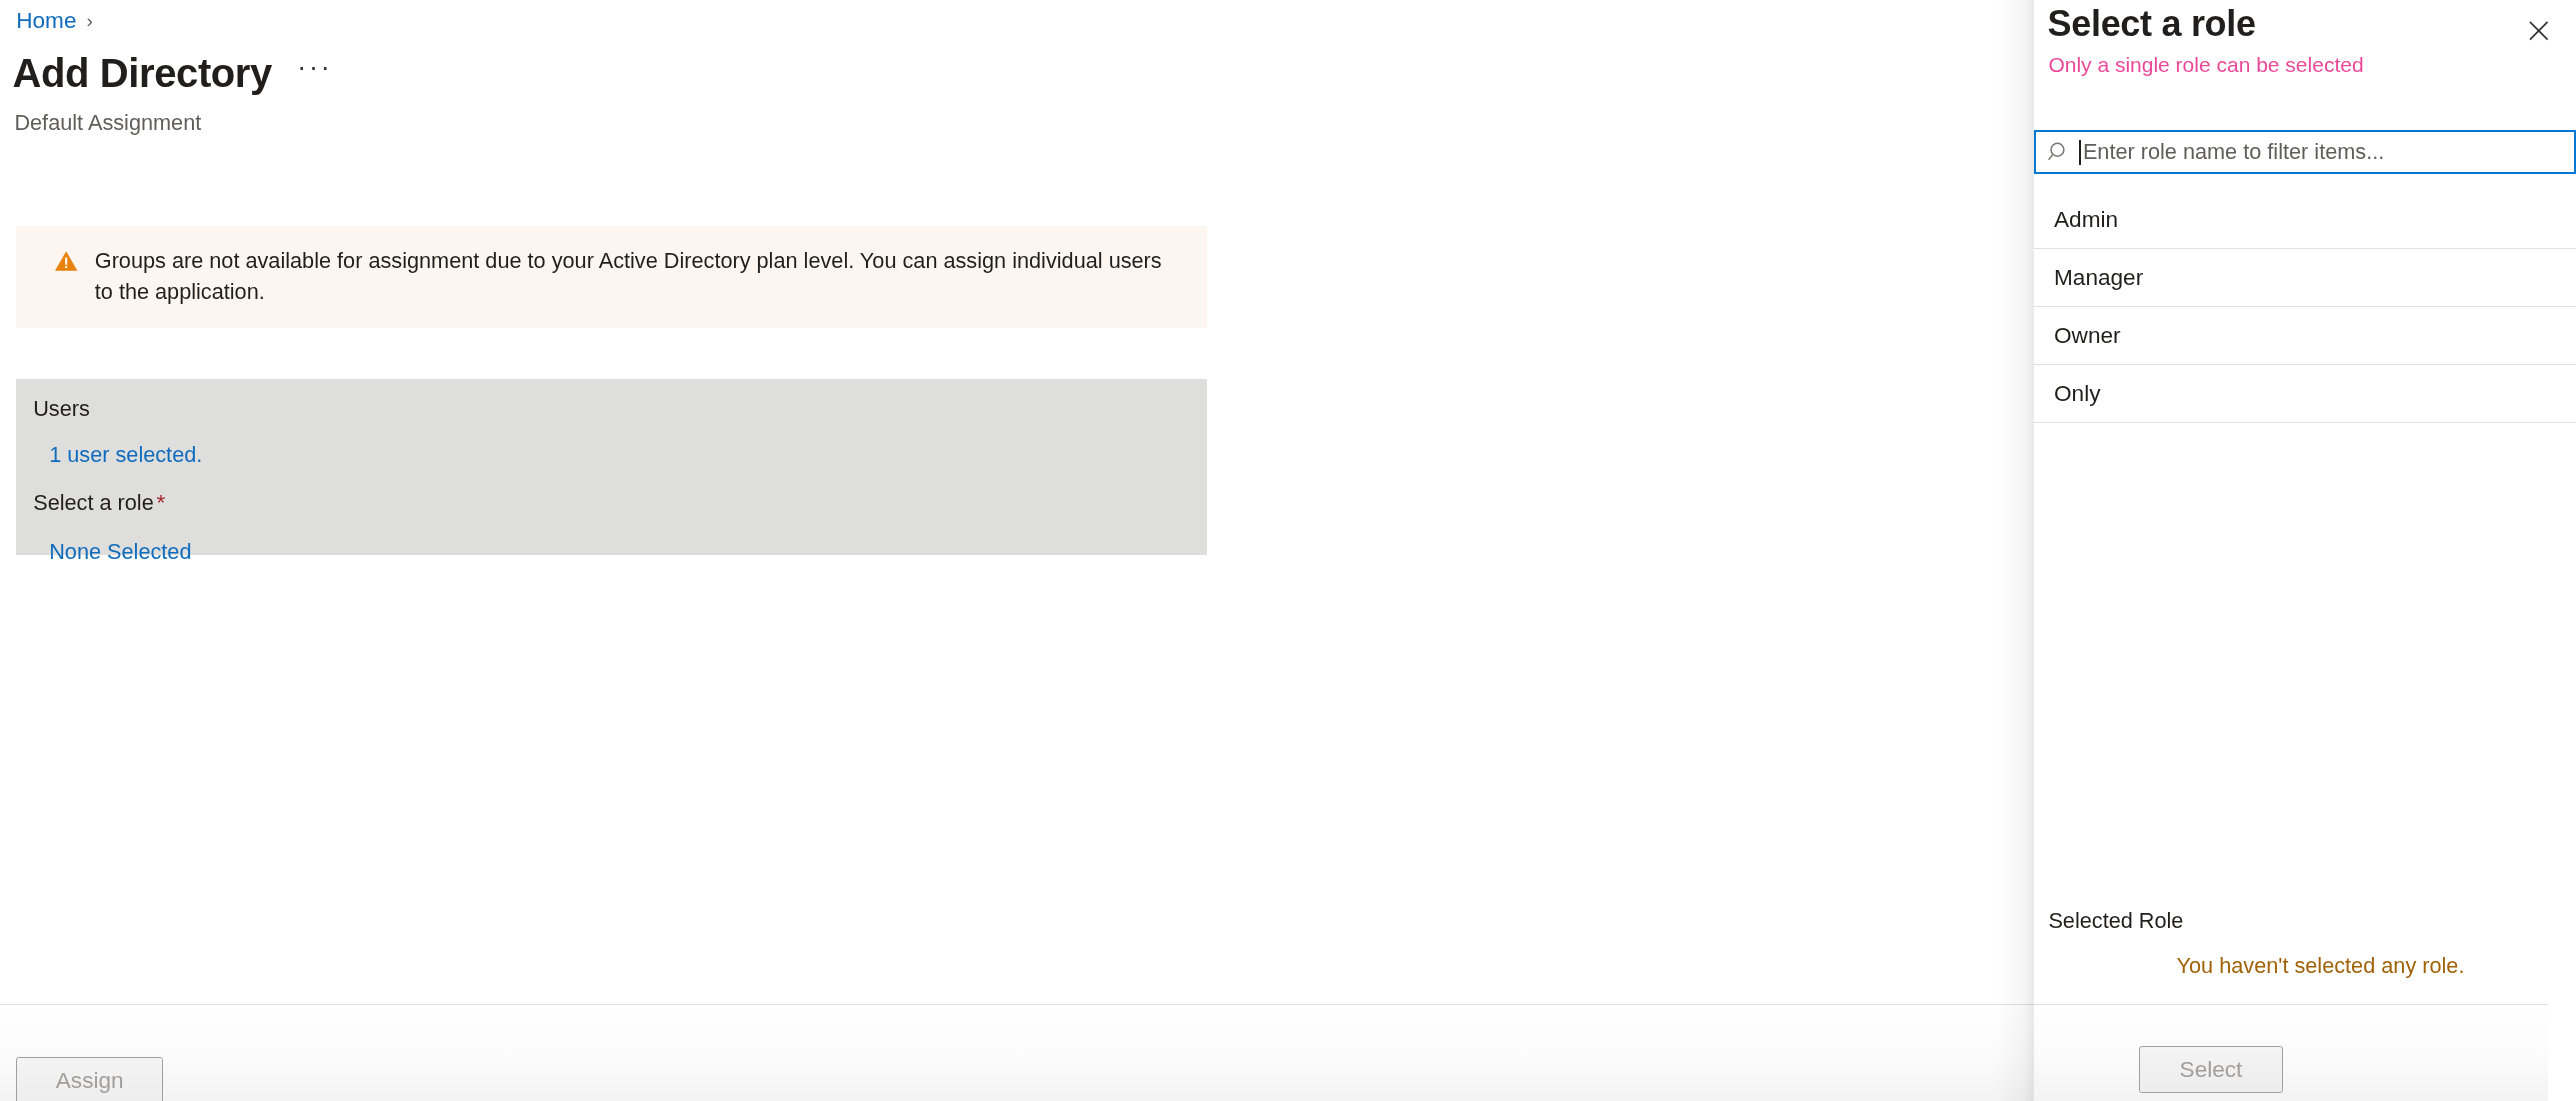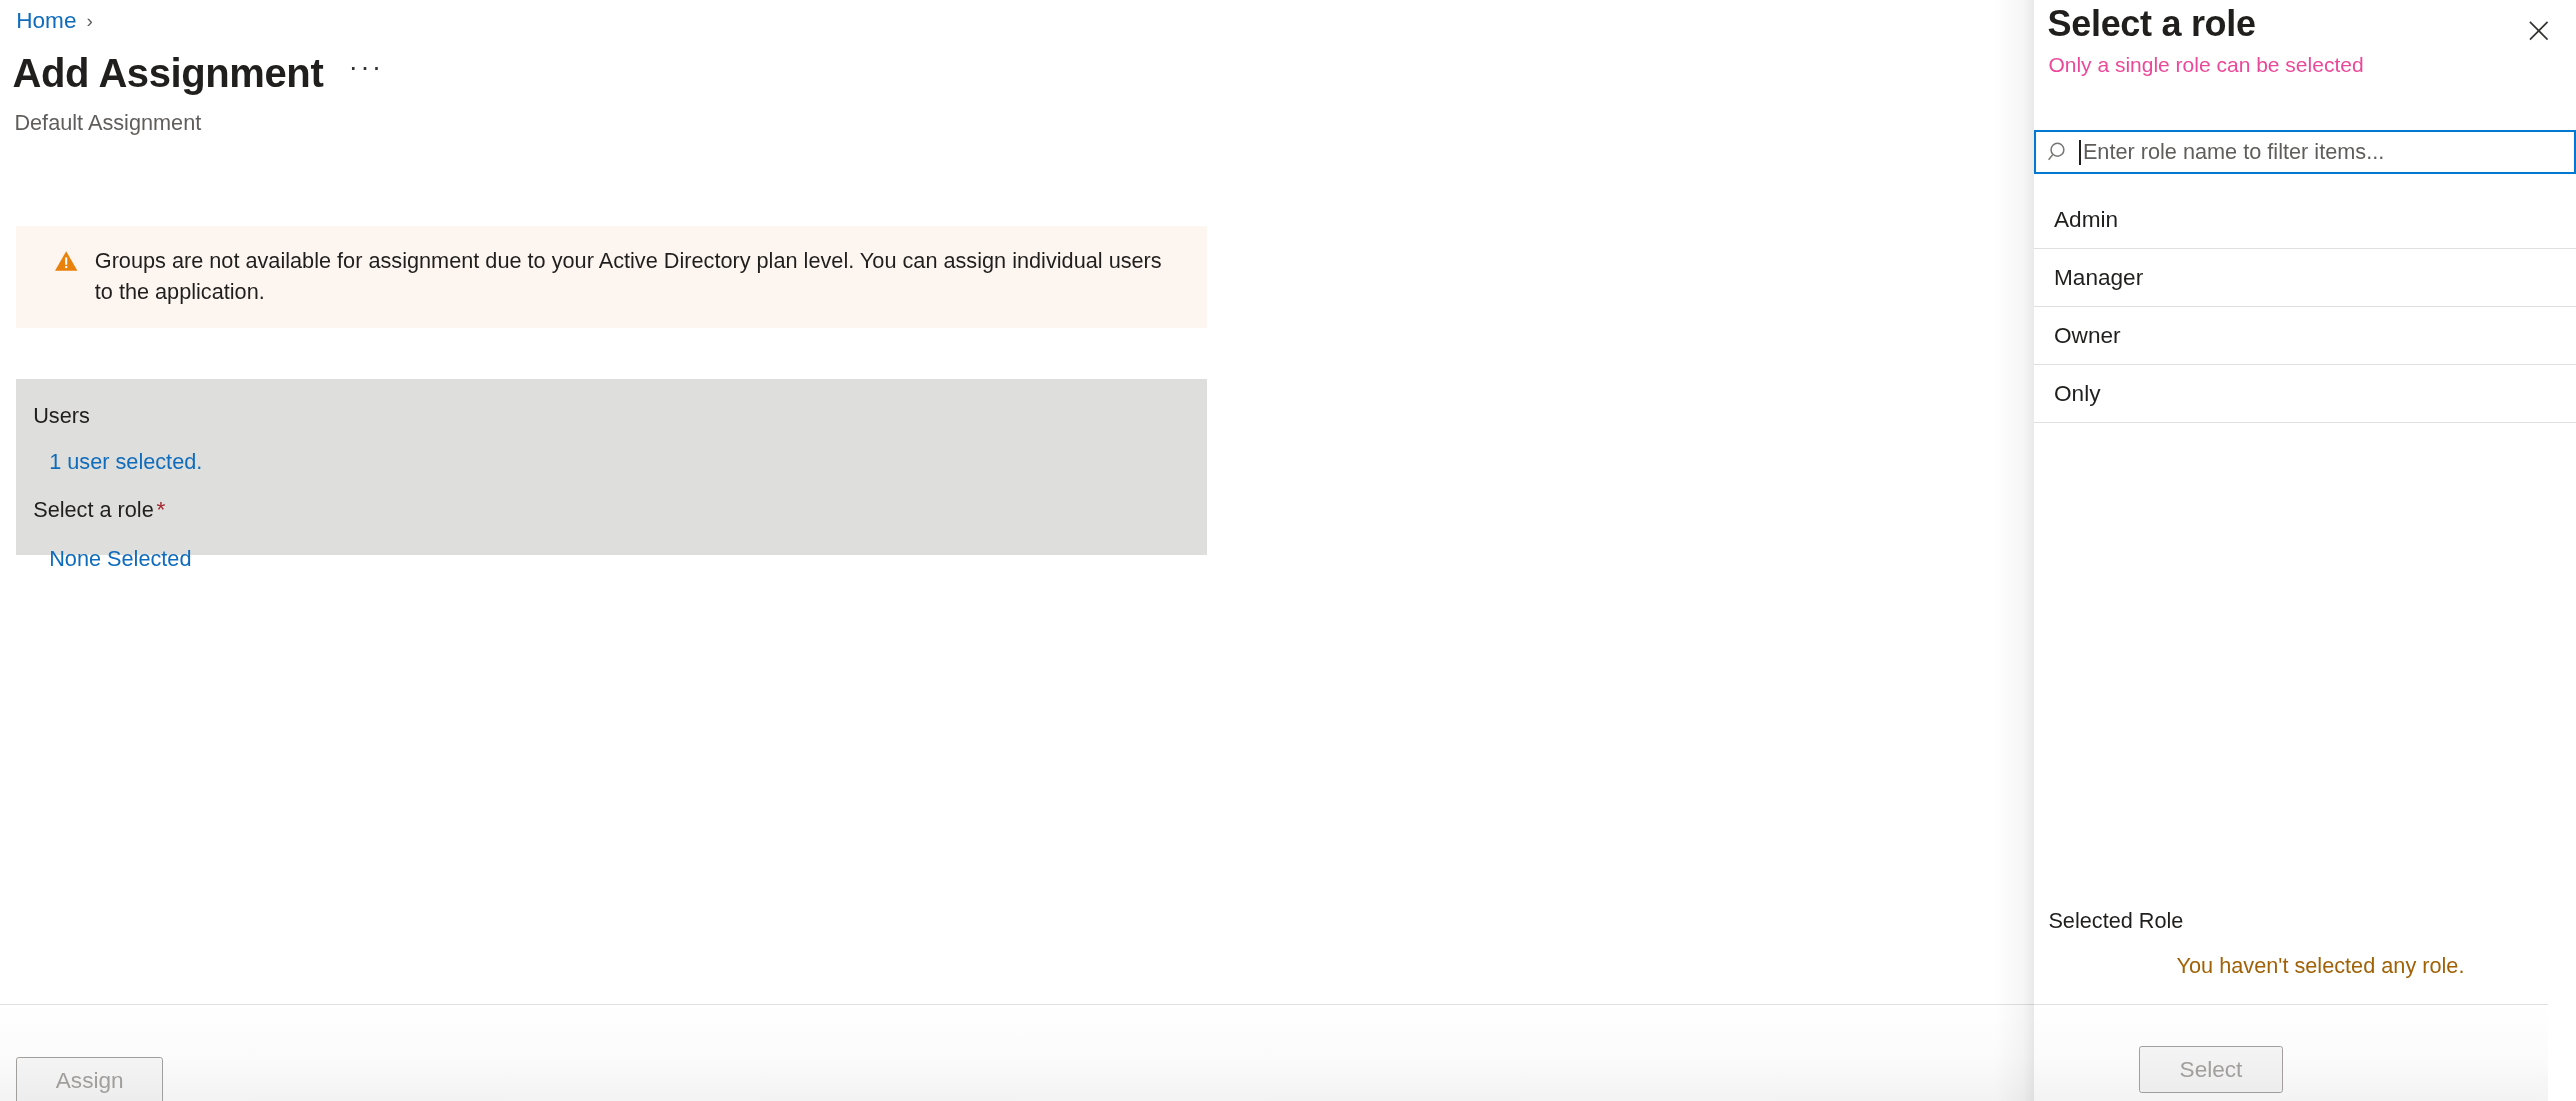--- a/index.html
+++ b/index.html
@@ -113,21 +113,21 @@
 
   
   #form-section {
     position: absolute;
     left: 16.2px;
     top: 379px;
     width: 1191px;
     height: 176px;
     background: #dededc;
     box-sizing: border-box;
-    padding: 19px 0 0 0;
+    padding: 12px 0 0 0;
   }
   #form-section .field-label {
     font-size: 21.7px;
     color: #201f1e;
     line-height: 1.25;
     padding-left: 17px;
   }
   #form-section .field-label .req-star {
     color: #a4262c;
     font-size: 22.6px;
@@ -343,21 +343,21 @@
 <body>
 
 <div id="main-blade">
 
   <div id="breadcrumb">
     <span class="crumb-link">Home</span>
     <span class="crumb-chevron">›</span>
   </div>
 
   <div id="title-row">
-    <h1 id="page-title">Add Assignment</h1>
+    <h1 id="page-title">Add Directory</h1>
     <span id="more-menu">···</span>
   </div>
 
   <div id="page-subtitle">Default Assignment</div>
 
   <div id="warning-banner">
     <span class="warn-icon">
       <svg width="24.4" height="24.4" viewBox="0 0 24 24" aria-hidden="true">
         <path d="M12 2.2 L23 21.3 L1 21.3 Z" fill="#e8820c"></path>
         <rect x="11.0" y="8.3" width="2.0" height="7.2" fill="#ffffff"></rect>

